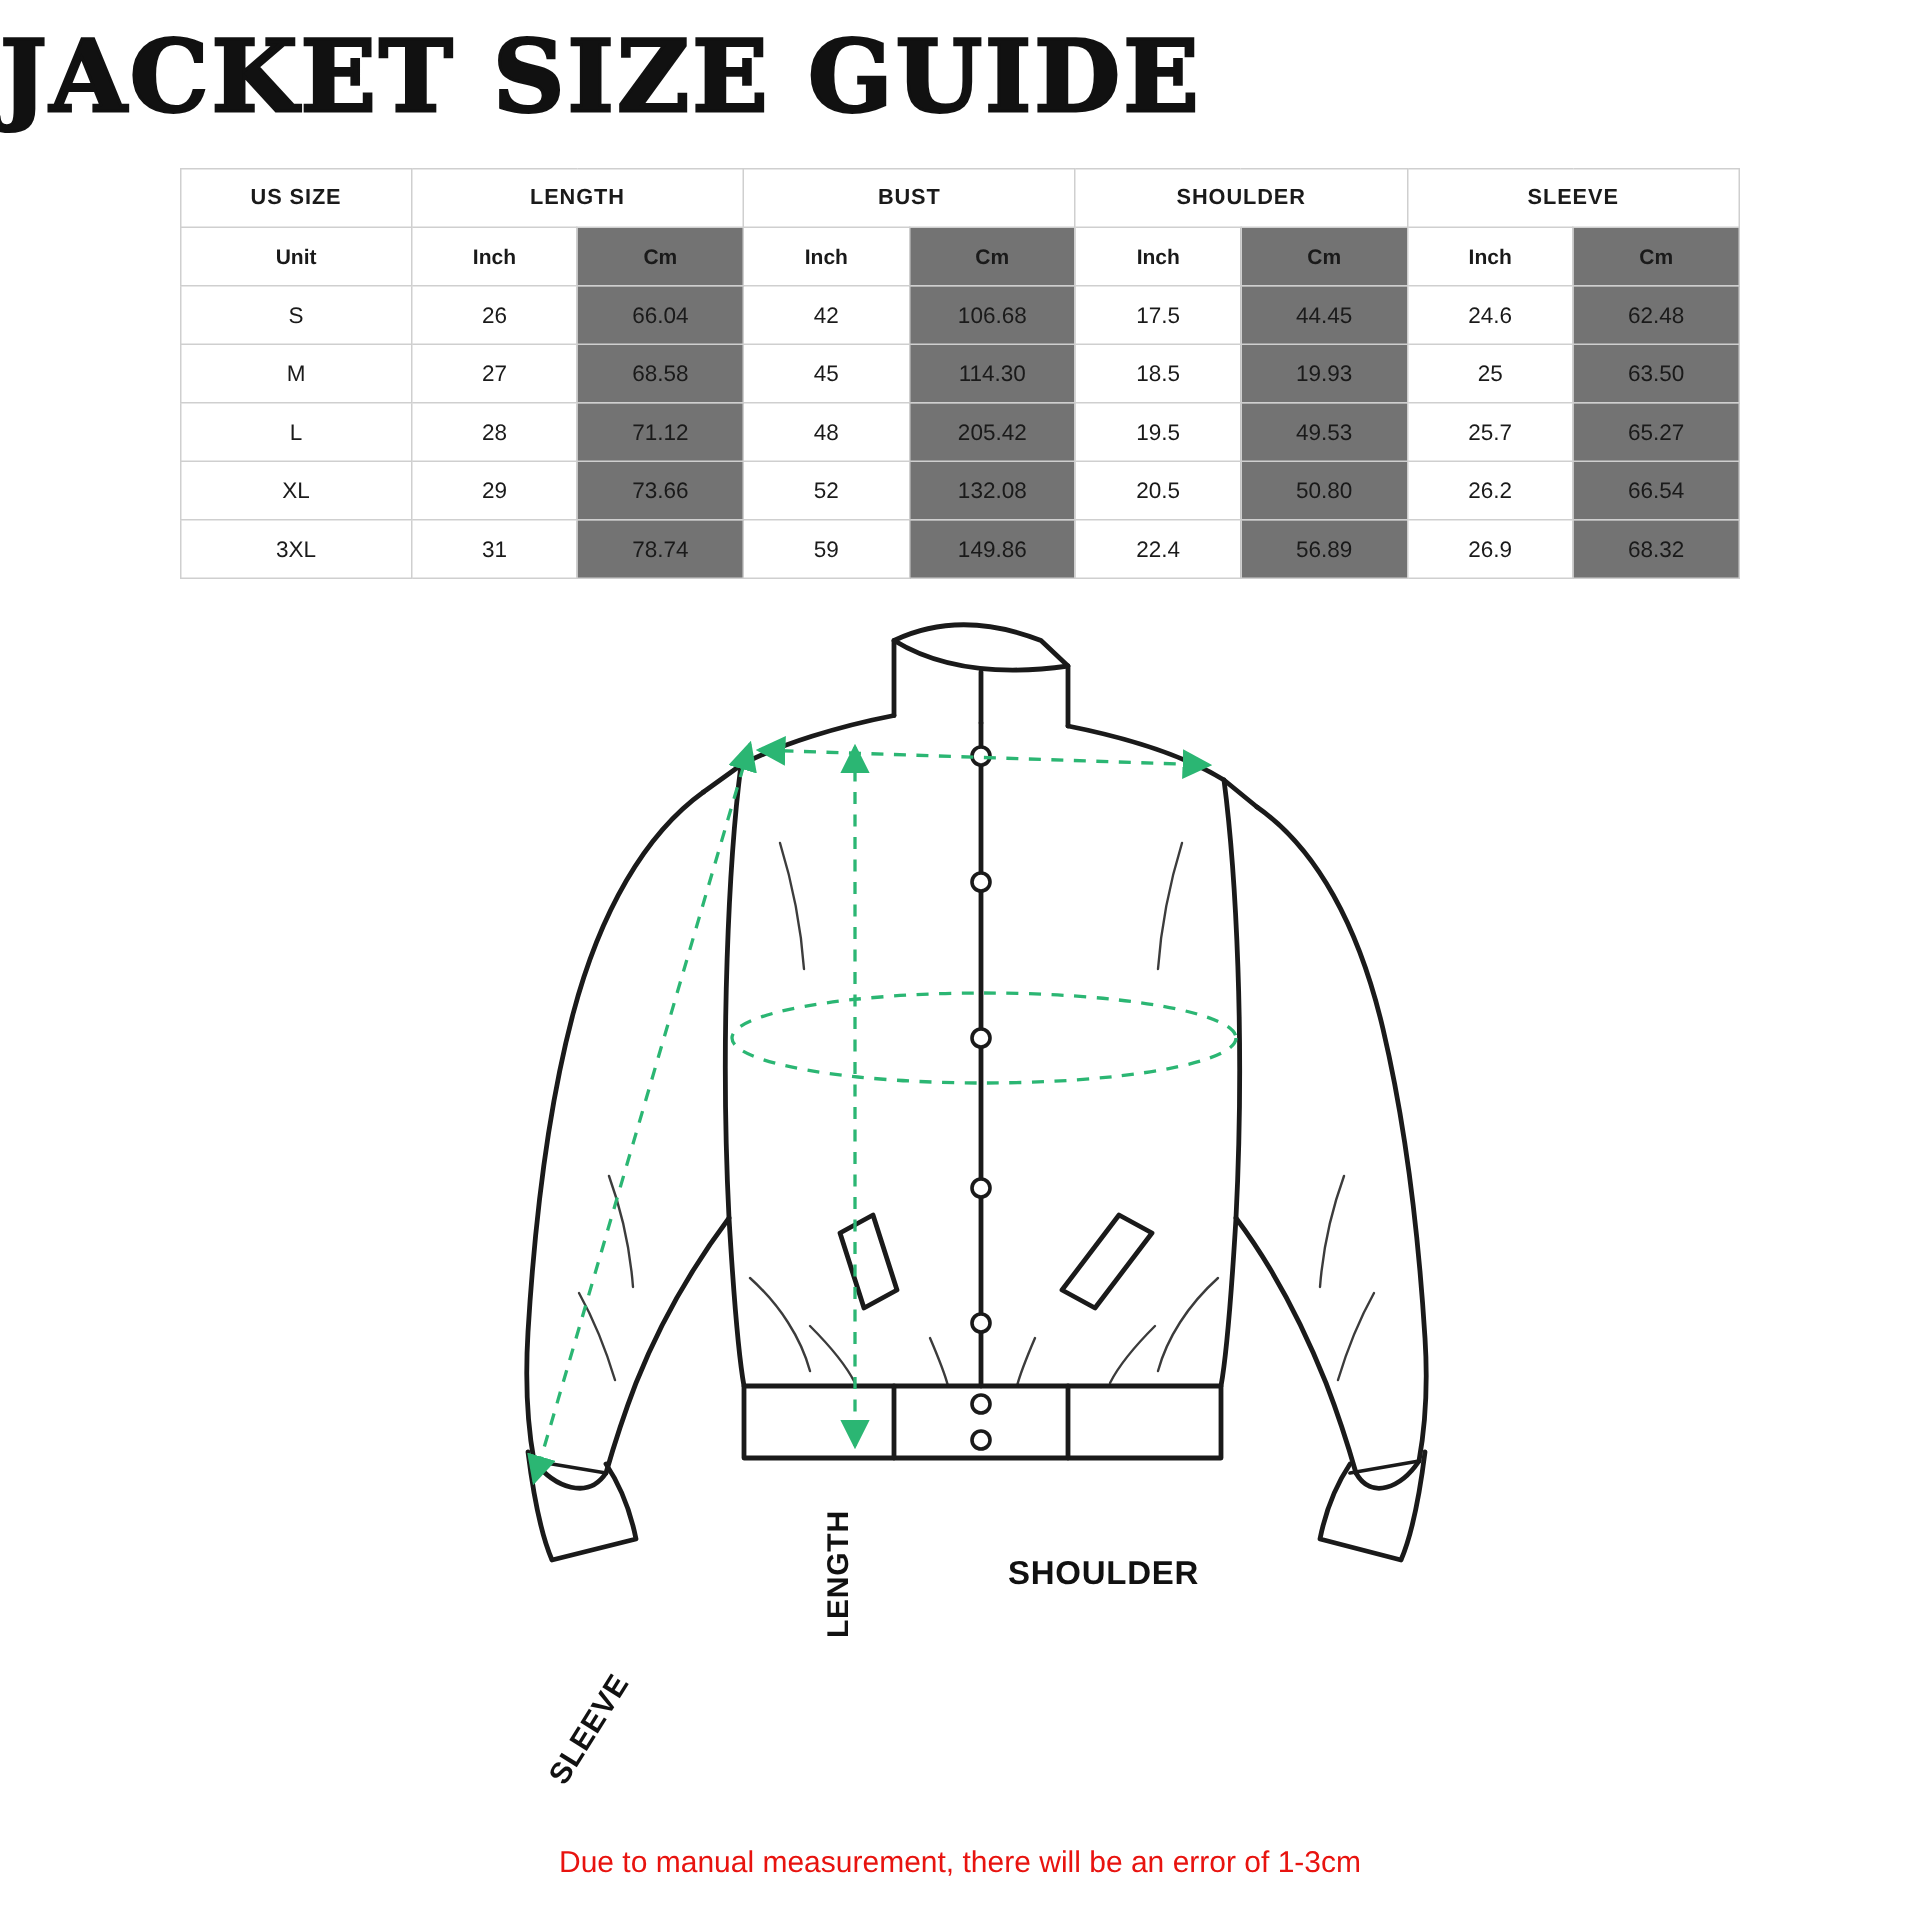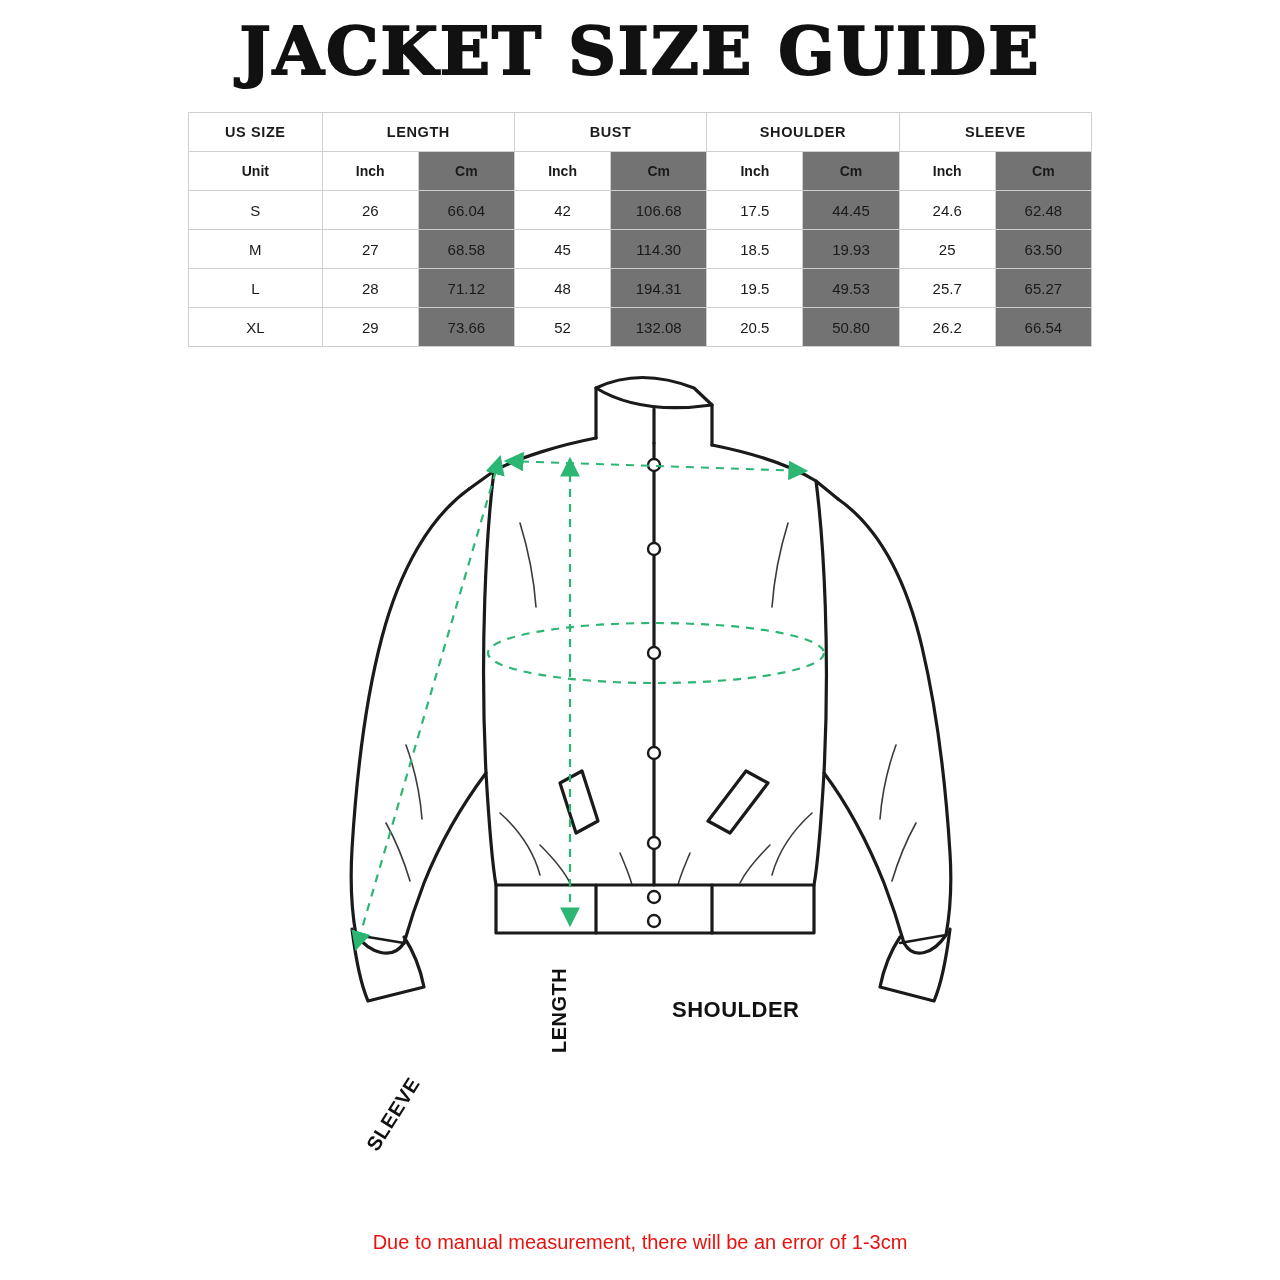--- a/index.html
+++ b/index.html
@@ -11,34 +11,34 @@
     width: 1280px;
     height: 1280px;
     font-family: "Liberation Sans", sans-serif;
     color: #111111;
     position: relative;
     overflow: hidden;
   }
 
   
   .title {
-    text-align: center;
+    text-align: left;
     font-family: "DejaVu Serif", serif;
     font-weight: bold;
     font-size: 66px;
     letter-spacing: 2px;
     line-height: 1;
     padding-top: 18px;
     color: #111111;
     -webkit-text-stroke: 2px #111111;
   }
 
   
   .table-wrap {
-    width: 904px;
+    width: 1040px;
     margin: 28px auto 0 auto;
   }
   table.size-table {
     width: 100%;
     border-collapse: collapse;
     table-layout: fixed;
   }
   table.size-table th,
   table.size-table td {
     border: 1px solid #cfcfcf;
@@ -168,36 +168,47 @@
         <td>18.5</td>
         <td class="shade">19.93</td>
         <td>25</td>
         <td class="shade">63.50</td>
       </tr>
       <tr>
         <td class="size-col">L</td>
         <td>28</td>
         <td class="shade">71.12</td>
         <td>48</td>
-        <td class="shade">194.31</td>
+        <td class="shade">205.42</td>
         <td>19.5</td>
         <td class="shade">49.53</td>
         <td>25.7</td>
         <td class="shade">65.27</td>
       </tr>
       <tr>
         <td class="size-col">XL</td>
         <td>29</td>
         <td class="shade">73.66</td>
         <td>52</td>
         <td class="shade">132.08</td>
         <td>20.5</td>
         <td class="shade">50.80</td>
         <td>26.2</td>
         <td class="shade">66.54</td>
+      </tr>
+      <tr>
+        <td class="size-col">3XL</td>
+        <td>31</td>
+        <td class="shade">78.74</td>
+        <td>59</td>
+        <td class="shade">149.86</td>
+        <td>22.4</td>
+        <td class="shade">56.89</td>
+        <td>26.9</td>
+        <td class="shade">68.32</td>
       </tr>
     </tbody>
   </table>
 </div>
 
 <div class="illus">
   <svg width="1280" height="680" viewBox="0 0 1280 680" xmlns="http://www.w3.org/2000/svg">
     <defs>
       <marker id="arrH" markerWidth="9" markerHeight="9" refX="8" refY="4.5" orient="auto">
         <path d="M0,0 L9,4.5 L0,9 z" fill="#2bb673"></path>

